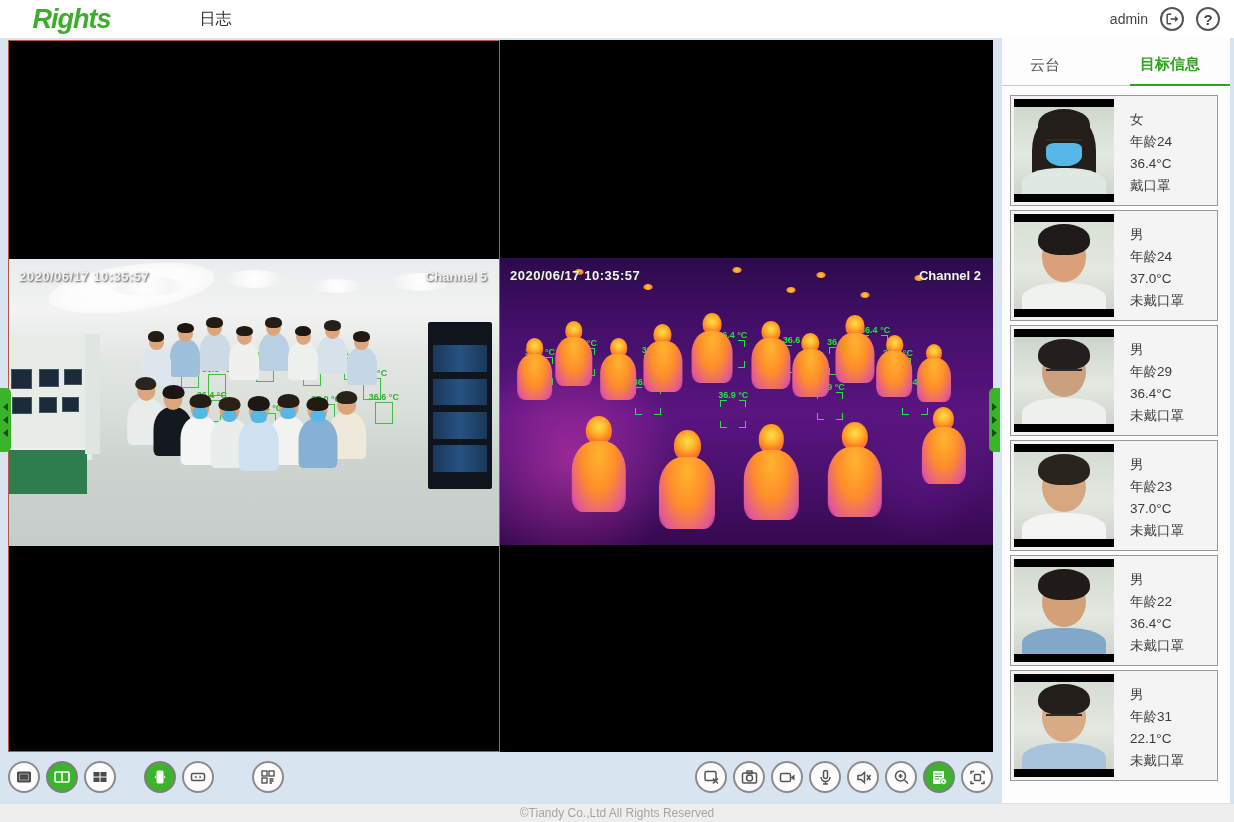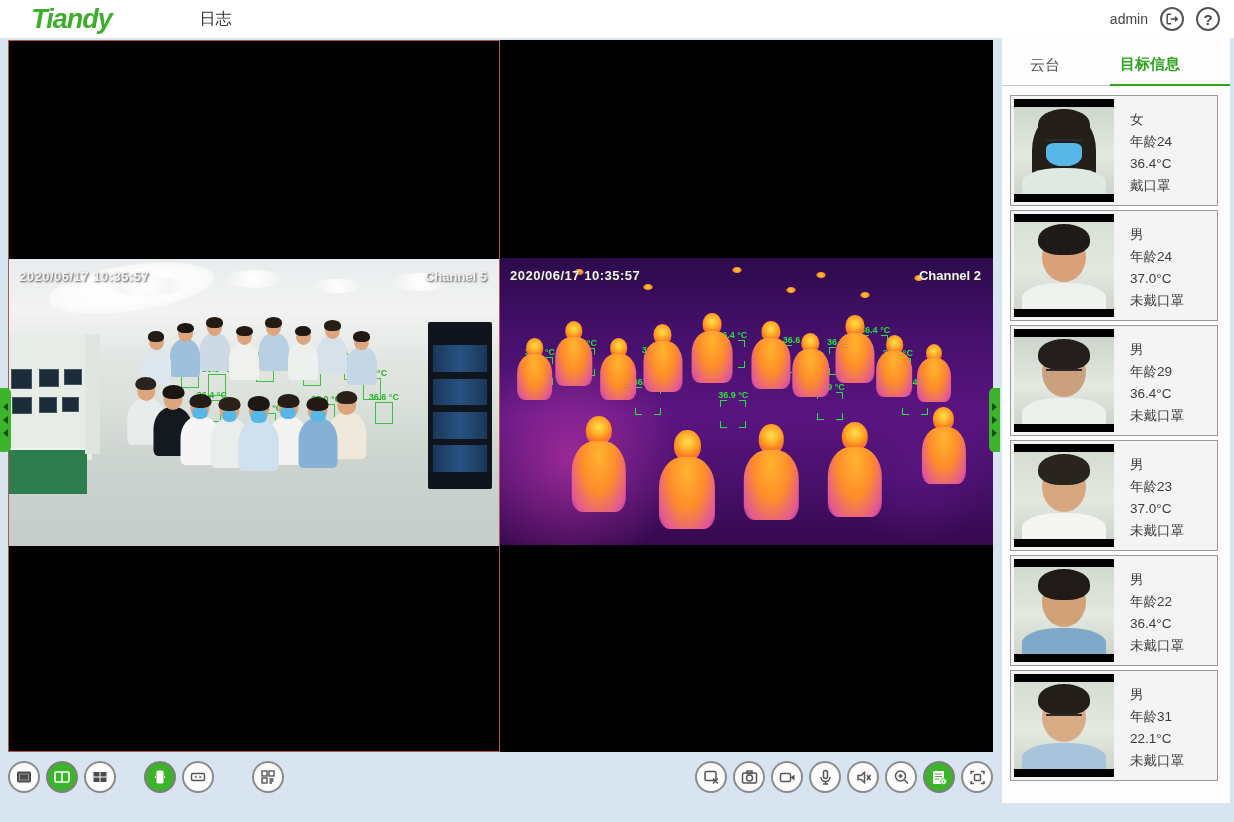--- a/index.html
+++ b/index.html
@@ -82,21 +82,21 @@
   
   .toolbar { position:absolute; left:8px; top:756px; width:985px; height:42px; display:flex; align-items:center; justify-content:space-between; }
   .tb-group { display:flex; align-items:center; gap:6px; }
   .tb-btn { width:32px; height:32px; border-radius:50%; border:2px solid #8b8b8b; background:#fdfdfd; color:#555; display:flex; align-items:center; justify-content:center; cursor:pointer; flex:none; }
   .tb-btn.active { background:#3bb32a; border-color:#7e7e7e; color:#fff; }
   .tb-btn svg { display:block; }
   .gap-md { margin-left:22px; } .gap-lg { margin-left:32px; }
 
   
   .sidebar { position:absolute; left:1002px; top:38px; width:228px; height:765px; background:#fdfdfd; }
-  .side-tabs { display:flex; align-items:flex-end; height:48px; border-bottom:1px solid #c9c9c9; }
+  .side-tabs { display:flex; align-items:flex-end; height:48px; border-bottom:1px solid #c9c9c9;gap:20px; }
   .side-tab { font-size:15px; color:#555; padding:0 10px 10px; margin-left:18px; cursor:pointer; }
   .side-tab.active { color:#2fa31e; font-weight:bold; border-bottom:2px solid #2fa31e; margin-bottom:-1px; flex:1; text-align:left; margin-left:40px; }
   .cards { padding:9px 12px 0 8px; display:flex; flex-direction:column; gap:4px; }
   .card { border:1px solid #9a9a9a; background:#f4f4f4; height:111px; display:flex; padding:3px; }
   .thumb { width:100px; height:103px; background:#000; position:relative; flex:none; overflow:hidden; }
   .thumb-img { position:absolute; left:0; top:8px; width:100%; height:87px; overflow:hidden; }
   .av-head { position:absolute; left:50%; transform:translateX(-50%); border-radius:50%; }
   .av-hair { position:absolute; left:-8%; top:-16%; width:116%; height:62%; border-radius:50% 50% 42% 42%; }
   .av-hair-long { position:absolute; left:-22%; top:-8%; width:144%; height:170%; border-radius:44% 44% 30% 30%; z-index:-1; }
   .av-glass { position:absolute; left:10%; top:44%; width:80%; border-top:2px solid #2b2b2b; }
@@ -106,21 +106,21 @@
 
   
   .footer { position:absolute; left:0; top:803px; width:1234px; height:19px; background:#eeeeee; border-top:1px solid #e0e0e0; display:flex; align-items:center; justify-content:center; font-size:12px; color:#a5a5a5; }
 </style>
 </head>
 <body>
 
 <div class="app">
 
   <div class="topbar">
-    <div class="logo">Tiandy</div>
+    <div class="logo">Rights</div>
     <div class="tabs" id="header-tabs">
         <div class="tab">日志</div>
       </div>
     <div class="user-area">
       <span class="username">admin</span>
       <span class="round-btn">
         <svg width="14" height="14" viewBox="0 0 16 16" fill="none" stroke="currentColor" stroke-width="1.6">
           <path d="M7 2.5 H3.5 a1 1 0 0 0 -1 1 v9 a1 1 0 0 0 1 1 H7"></path>
           <path d="M6.5 8 H14 M11.5 5.5 L14 8 L11.5 10.5"></path>
         </svg>
@@ -607,13 +607,16 @@
     <div class="card-info">
       <div>男</div>
       <div>年龄31</div>
       <div>22.1°C</div>
       <div>未戴口罩</div>
     </div>
         </div>
       </div>
   </div>
 
+  <div class="footer">
+    <span>©Tiandy Co.,Ltd All Rights Reserved</span>
+  </div>
 </div>
 
 </body></html>

